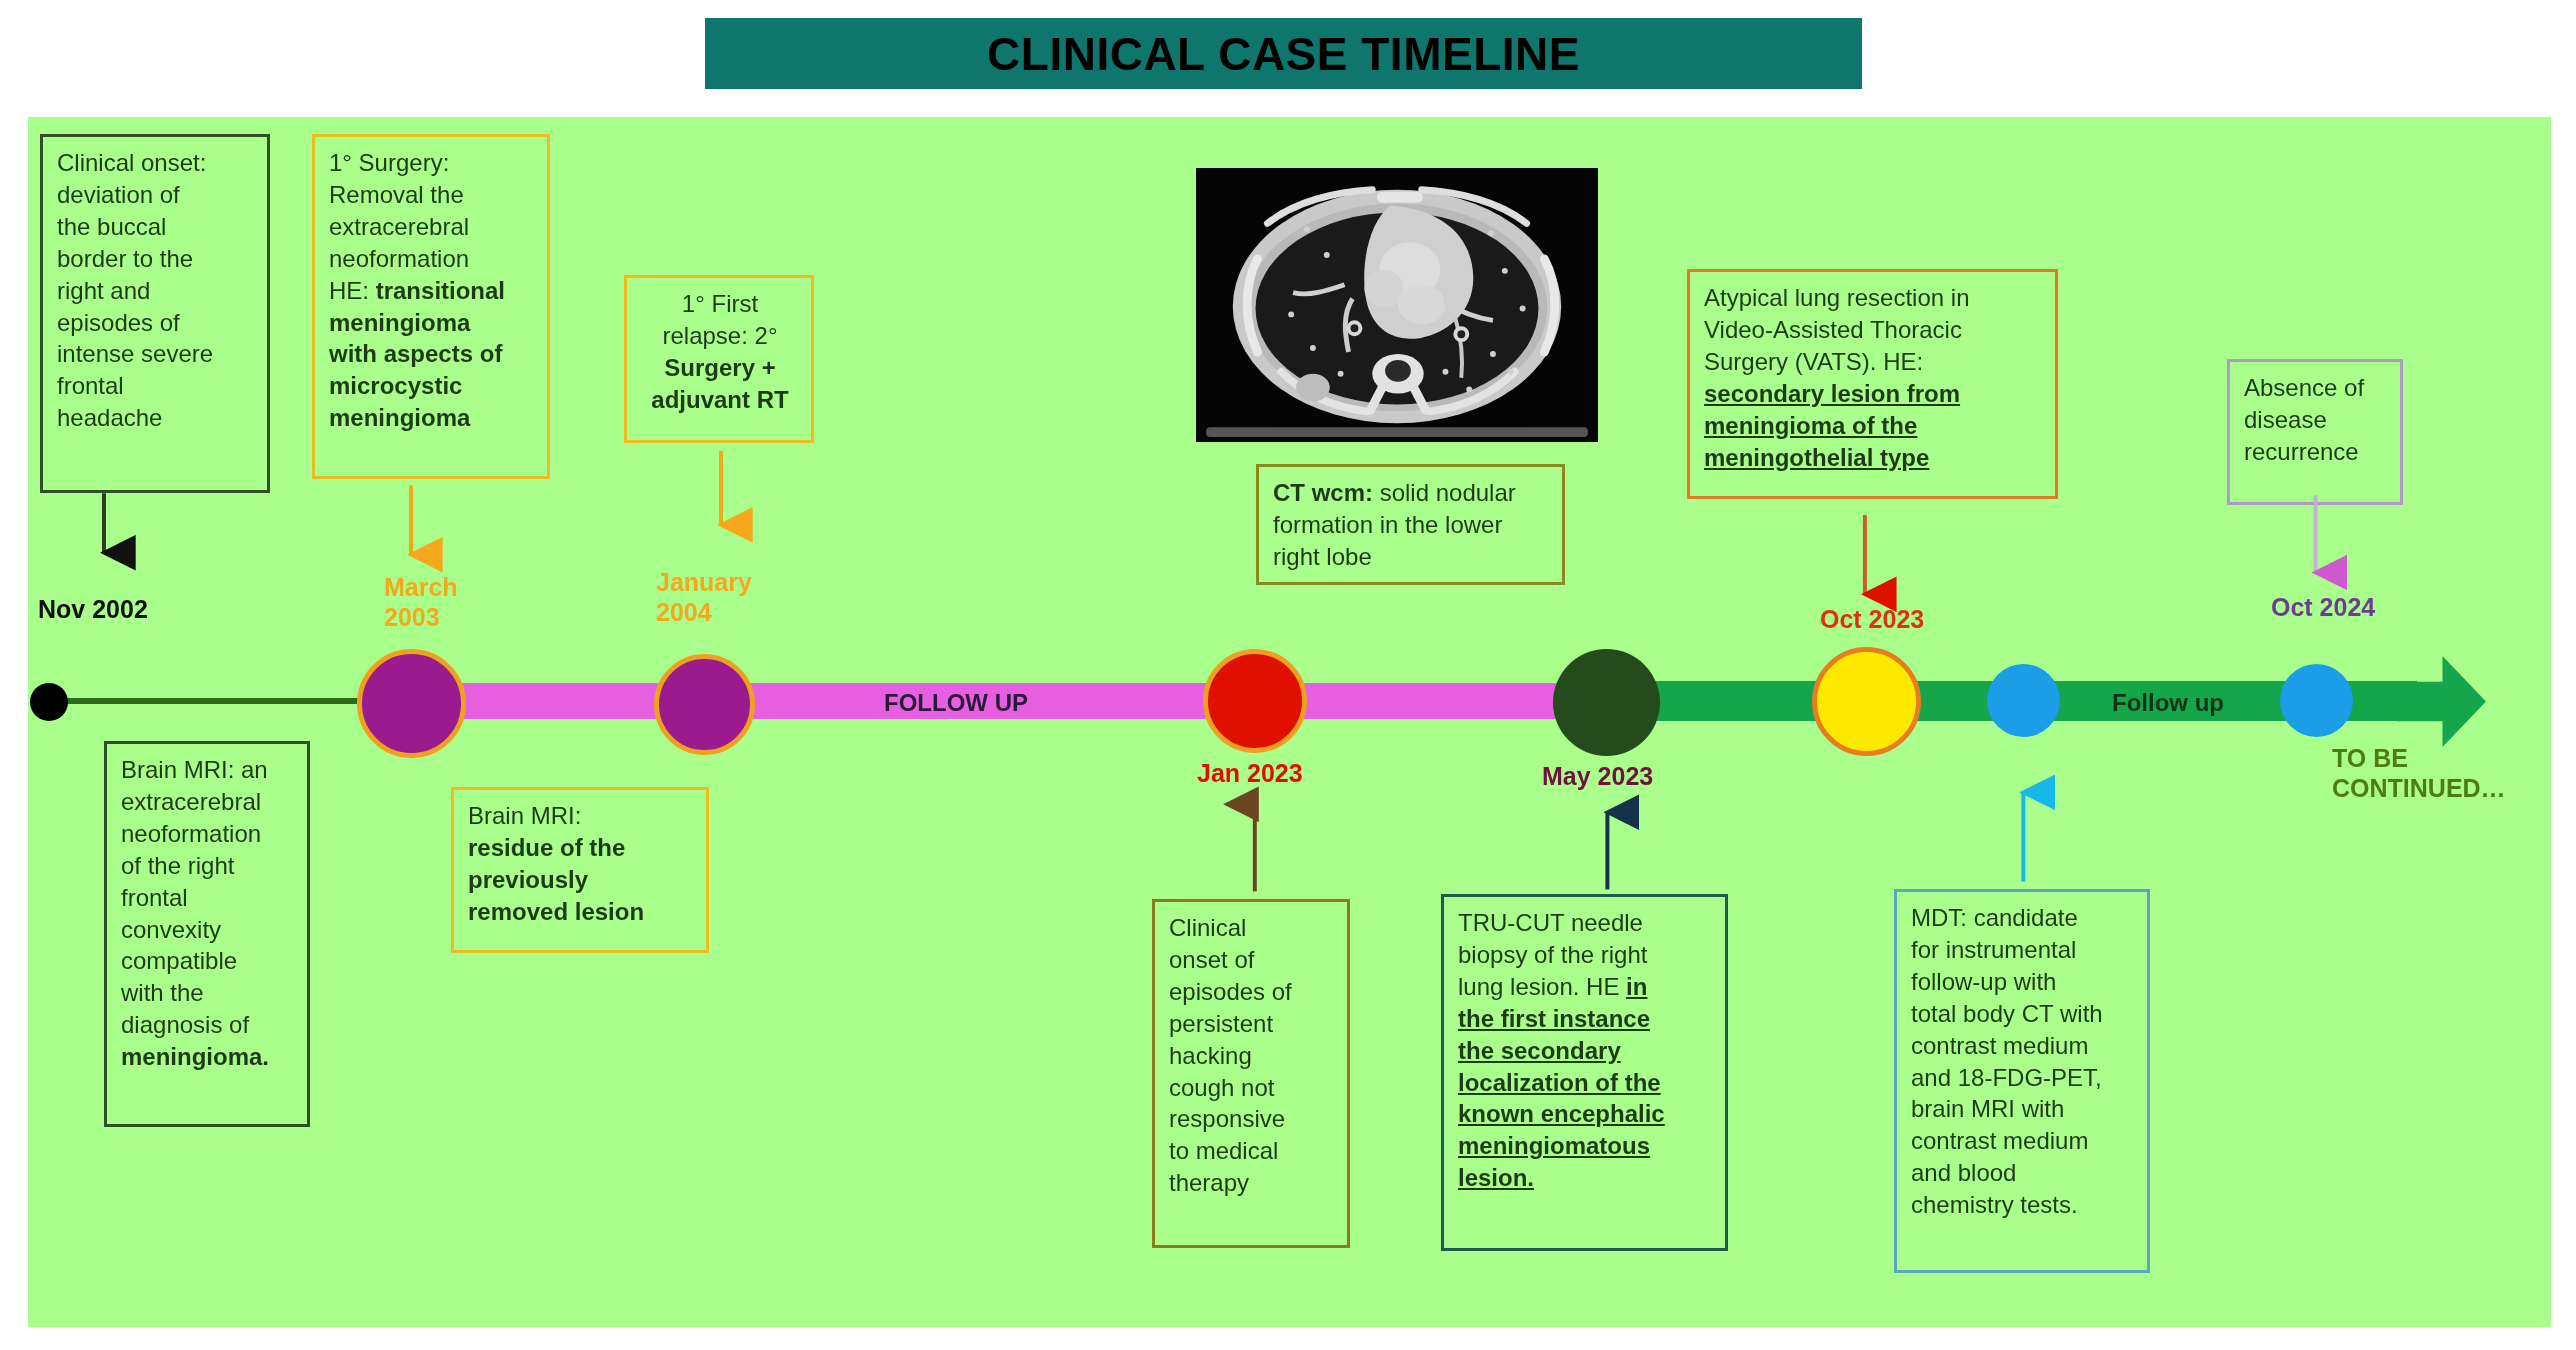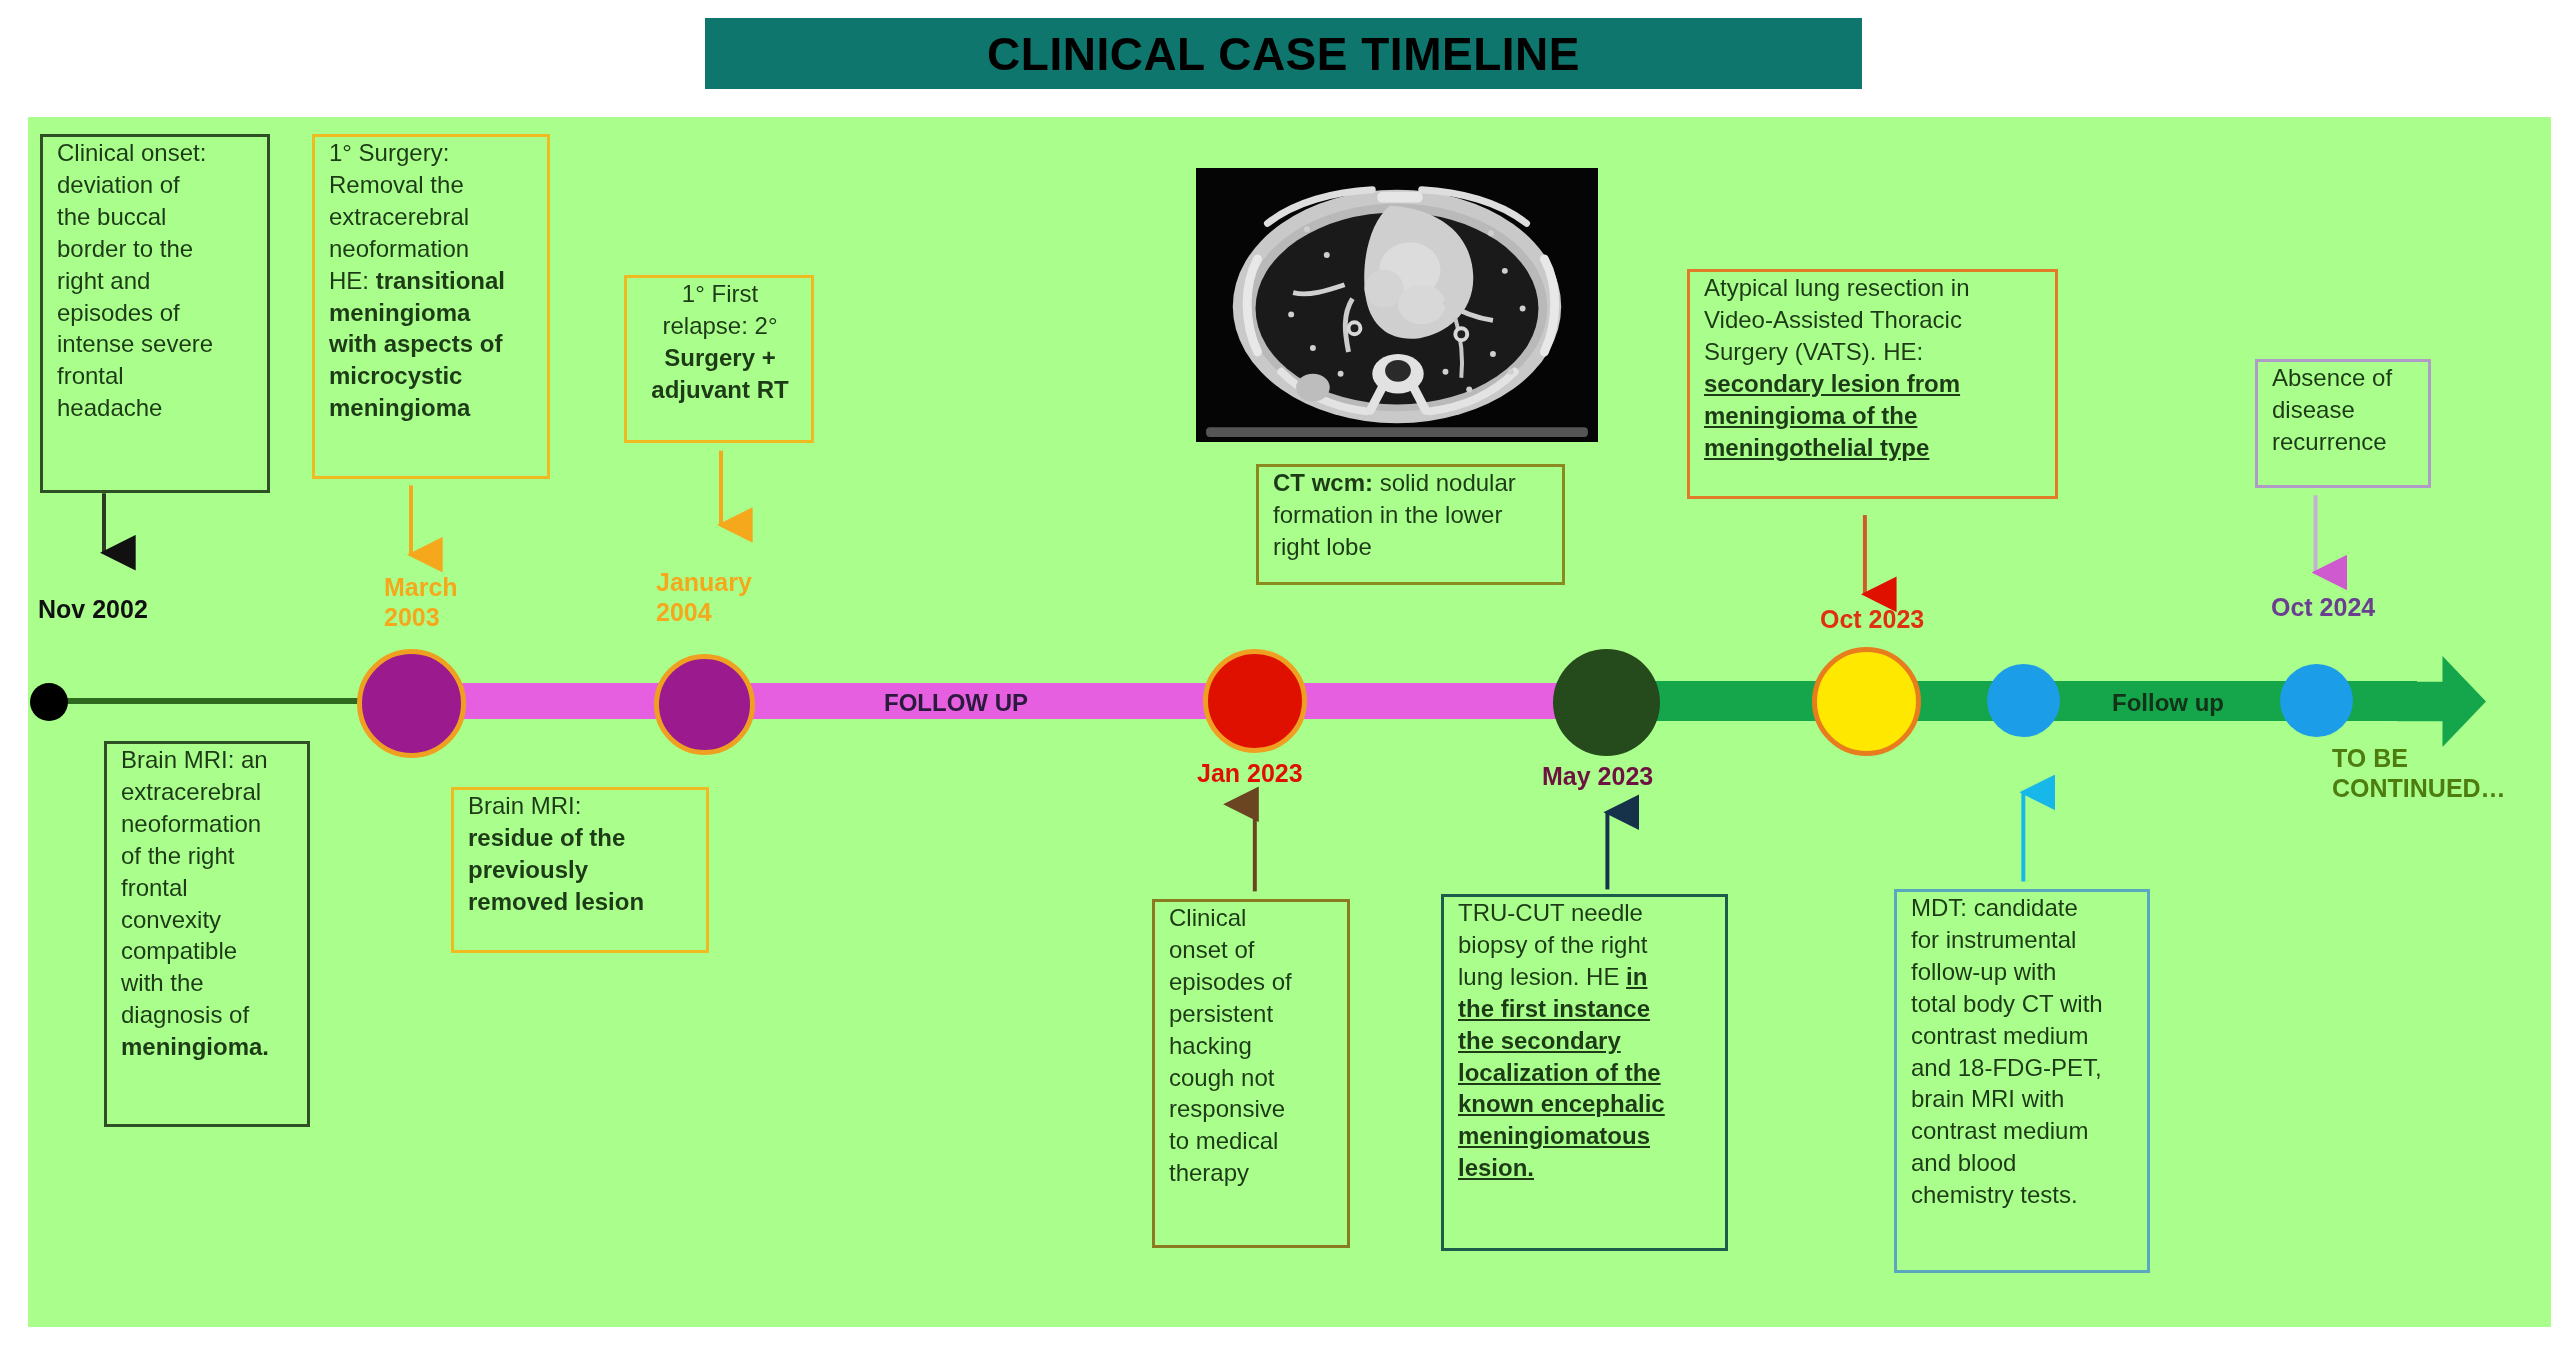--- a/index.html
+++ b/index.html
@@ -42,21 +42,21 @@
     color: #000000;
     letter-spacing: 0.5px;
     font-family: "Liberation Sans", sans-serif;
   }
 
   
   .note {
     position: absolute;
     box-sizing: border-box;
     background: transparent;
-    padding: 0 12px 10px 14px;
+    padding: 10px 12px 10px 14px;
     font-size: 24px;
     line-height: 1.33;
     color: #1d3b16;
     font-family: "Liberation Sans", sans-serif;
   }
   .note .b { font-weight: bold; }
   .note .u { font-weight: bold; text-decoration: underline; }
 
   
   #timeline {
@@ -212,21 +212,21 @@
     <div class="u">meningioma of the</div>
     <div class="u">meningothelial type</div>
   </div>
 
   <div class="note" style="left:1256px; top:464px; width:309px; height:121px; border:3px solid #8a8a20;">
     <div><span class="b">CT wcm:</span><span>  solid nodular</span></div>
     <div>formation in the lower</div>
     <div>right lobe</div>
   </div>
 
-  <div class="note" style="left:2227px; top:359px; width:176px; height:129px; border:3px solid #b09bc8;margin-left:28px;">
+  <div class="note" style="left:2227px; top:359px; width:176px; height:146px; border:3px solid #b09bc8;">
     <div>Absence of</div>
     <div>disease</div>
     <div>recurrence</div>
   </div>
 
   <div class="note" style="left:104px; top:741px; width:206px; height:386px; border:3px solid #2f4f24;">
     <div>Brain MRI: an</div>
     <div>extracerebral</div>
     <div>neoformation</div>
     <div>of the right</div>

